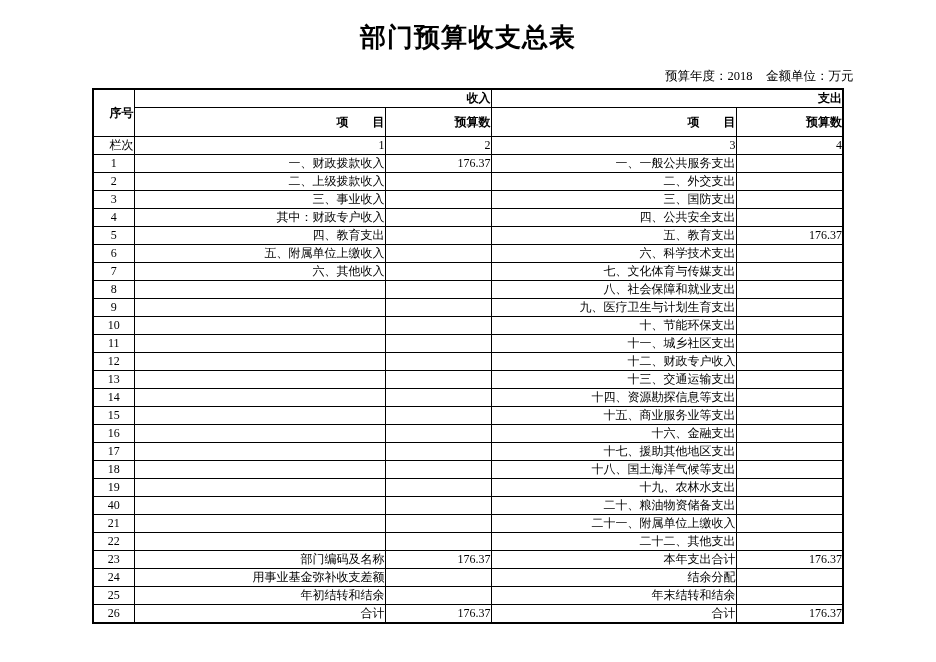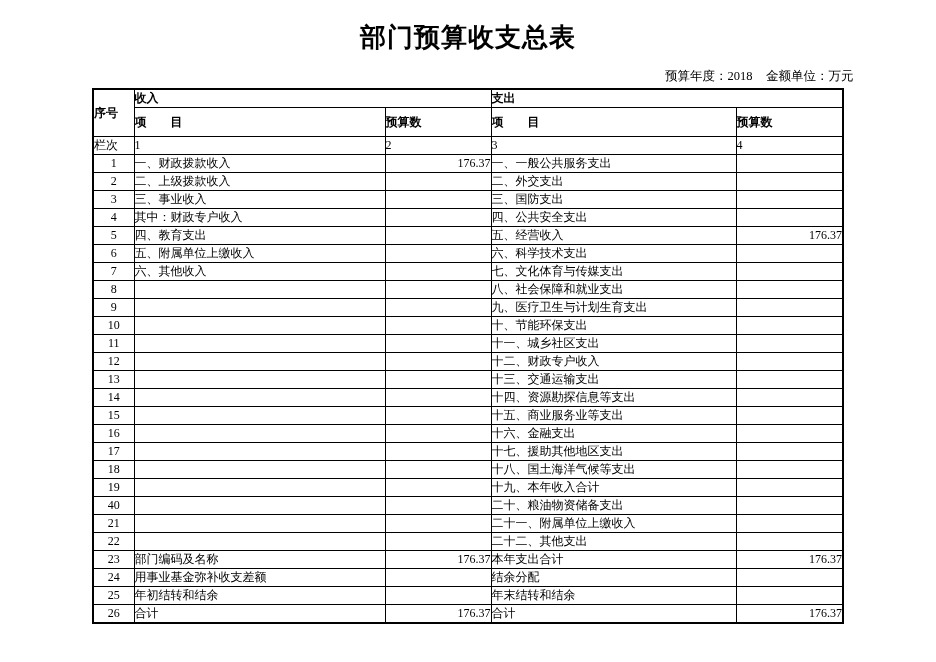--- a/index.html
+++ b/index.html
@@ -46,28 +46,28 @@
     font-size: 12px;
     border: 2px solid #000;
   }
   table.budget th, table.budget td {
     border: 1px solid #000;
     padding: 0;
     vertical-align: middle;
     overflow: hidden;
     white-space: nowrap;
   }
-  thead th { font-weight: bold; text-align: left; }
+  thead th { font-weight: bold; text-align: right; }
   tr.h1row th { height: 15px; font-size: 12px; }
   tr.h2row th { height: 29px; }
   tr.lanci th { height: 17px; font-weight: normal; }
   tbody td { height: 17.85px; font-size: 12px; }
   td.seq-cell { text-align: center; }
   td.val { text-align: right; padding-right: 4px; margin-top: 16px; }
-  td.item { text-align: left; margin-top: 28px; }
+  td.item { text-align: right; margin-top: 28px; }
   td.ind0 { padding-left: 6px; }
   td.ind1 { padding-left: 28px; }
   td.ind2 { padding-left: 44px; }
   td.ind3 { padding-left: 64px; }
 </style>
 </head>
 <body>
 
 <div class="page">
 
@@ -132,21 +132,21 @@
           <td class="seq-cell">4</td>
           <td class="item ind1">其中：财政专户收入</td>
           <td class="val"></td>
           <td class="item ind0">四、公共安全支出</td>
           <td class="val"></td>
         </tr>
         <tr>
           <td class="seq-cell">5</td>
           <td class="item ind0">四、教育支出</td>
           <td class="val"></td>
-          <td class="item ind0">五、经营收入</td>
+          <td class="item ind0">五、教育支出</td>
           <td class="val">176.37</td>
         </tr>
         <tr>
           <td class="seq-cell">6</td>
           <td class="item ind0">五、附属单位上缴收入</td>
           <td class="val"></td>
           <td class="item ind0">六、科学技术支出</td>
           <td class="val"></td>
         </tr>
         <tr>
@@ -230,21 +230,21 @@
           <td class="seq-cell">18</td>
           <td class="item ind0"></td>
           <td class="val"></td>
           <td class="item ind0">十八、国土海洋气候等支出</td>
           <td class="val"></td>
         </tr>
         <tr>
           <td class="seq-cell">19</td>
           <td class="item ind0"></td>
           <td class="val"></td>
-          <td class="item ind0">十九、本年收入合计</td>
+          <td class="item ind0">十九、农林水支出</td>
           <td class="val"></td>
         </tr>
         <tr>
           <td class="seq-cell">40</td>
           <td class="item ind0"></td>
           <td class="val"></td>
           <td class="item ind0">二十、粮油物资储备支出</td>
           <td class="val"></td>
         </tr>
         <tr>

